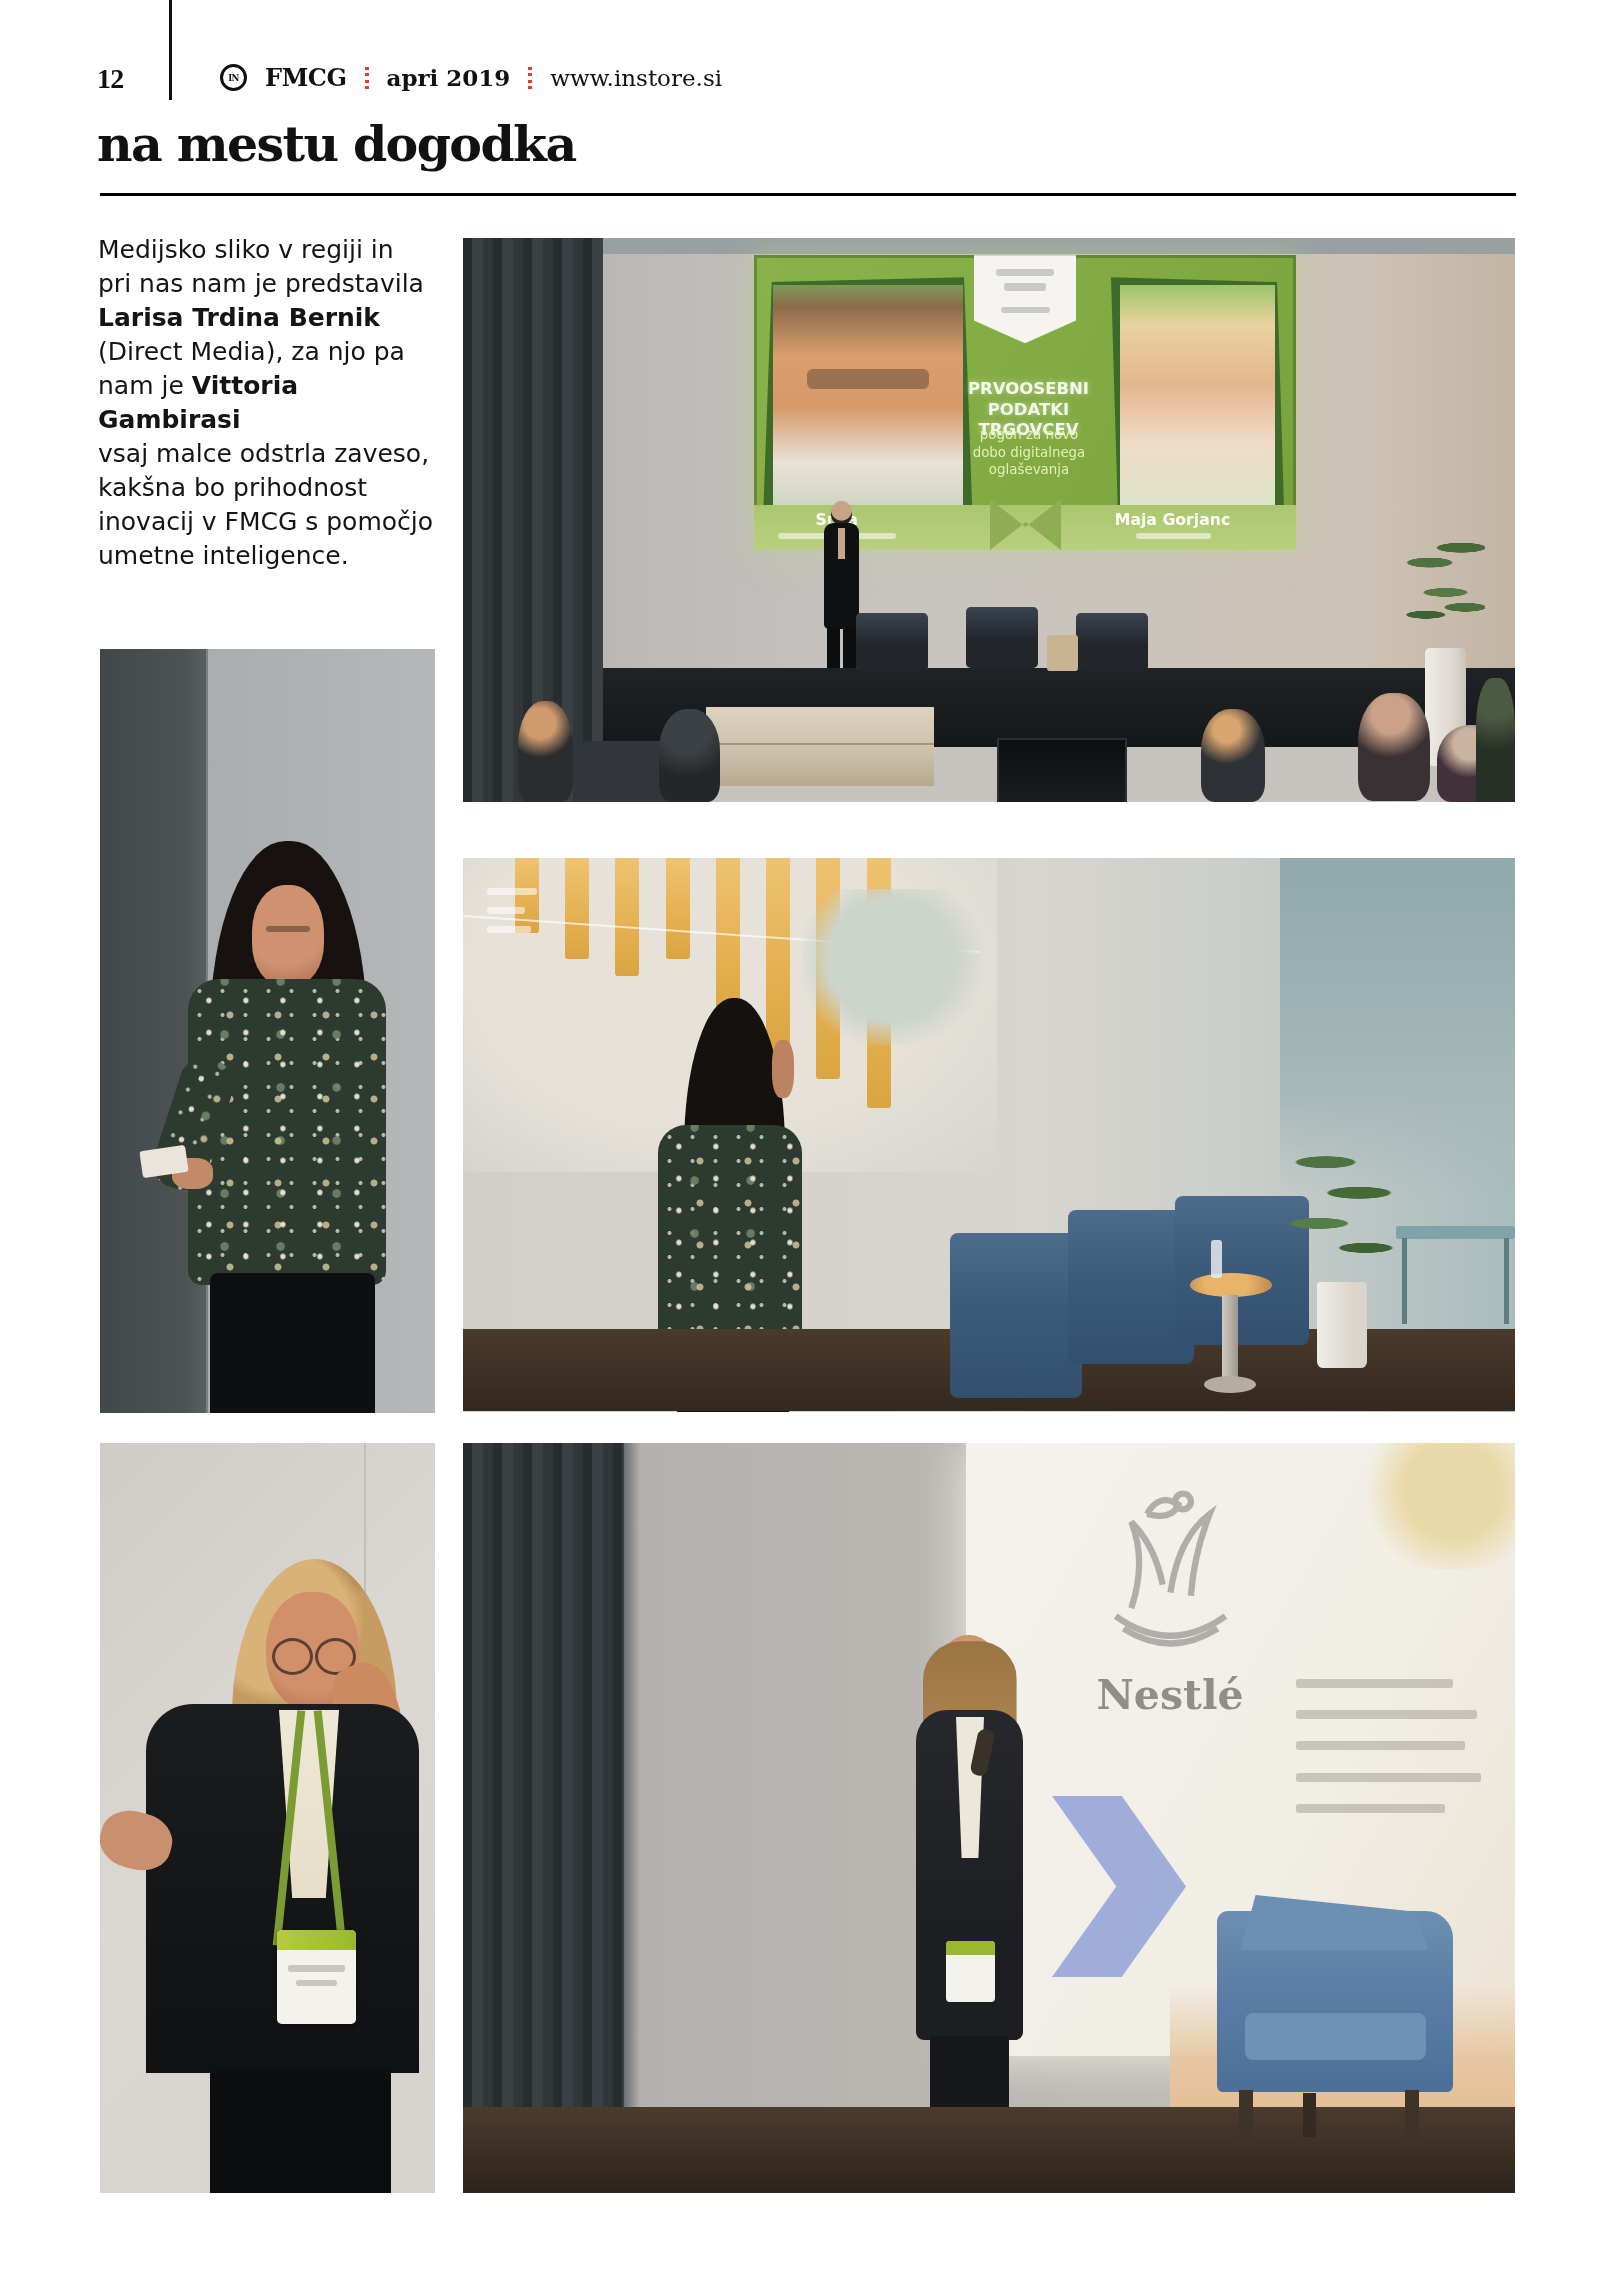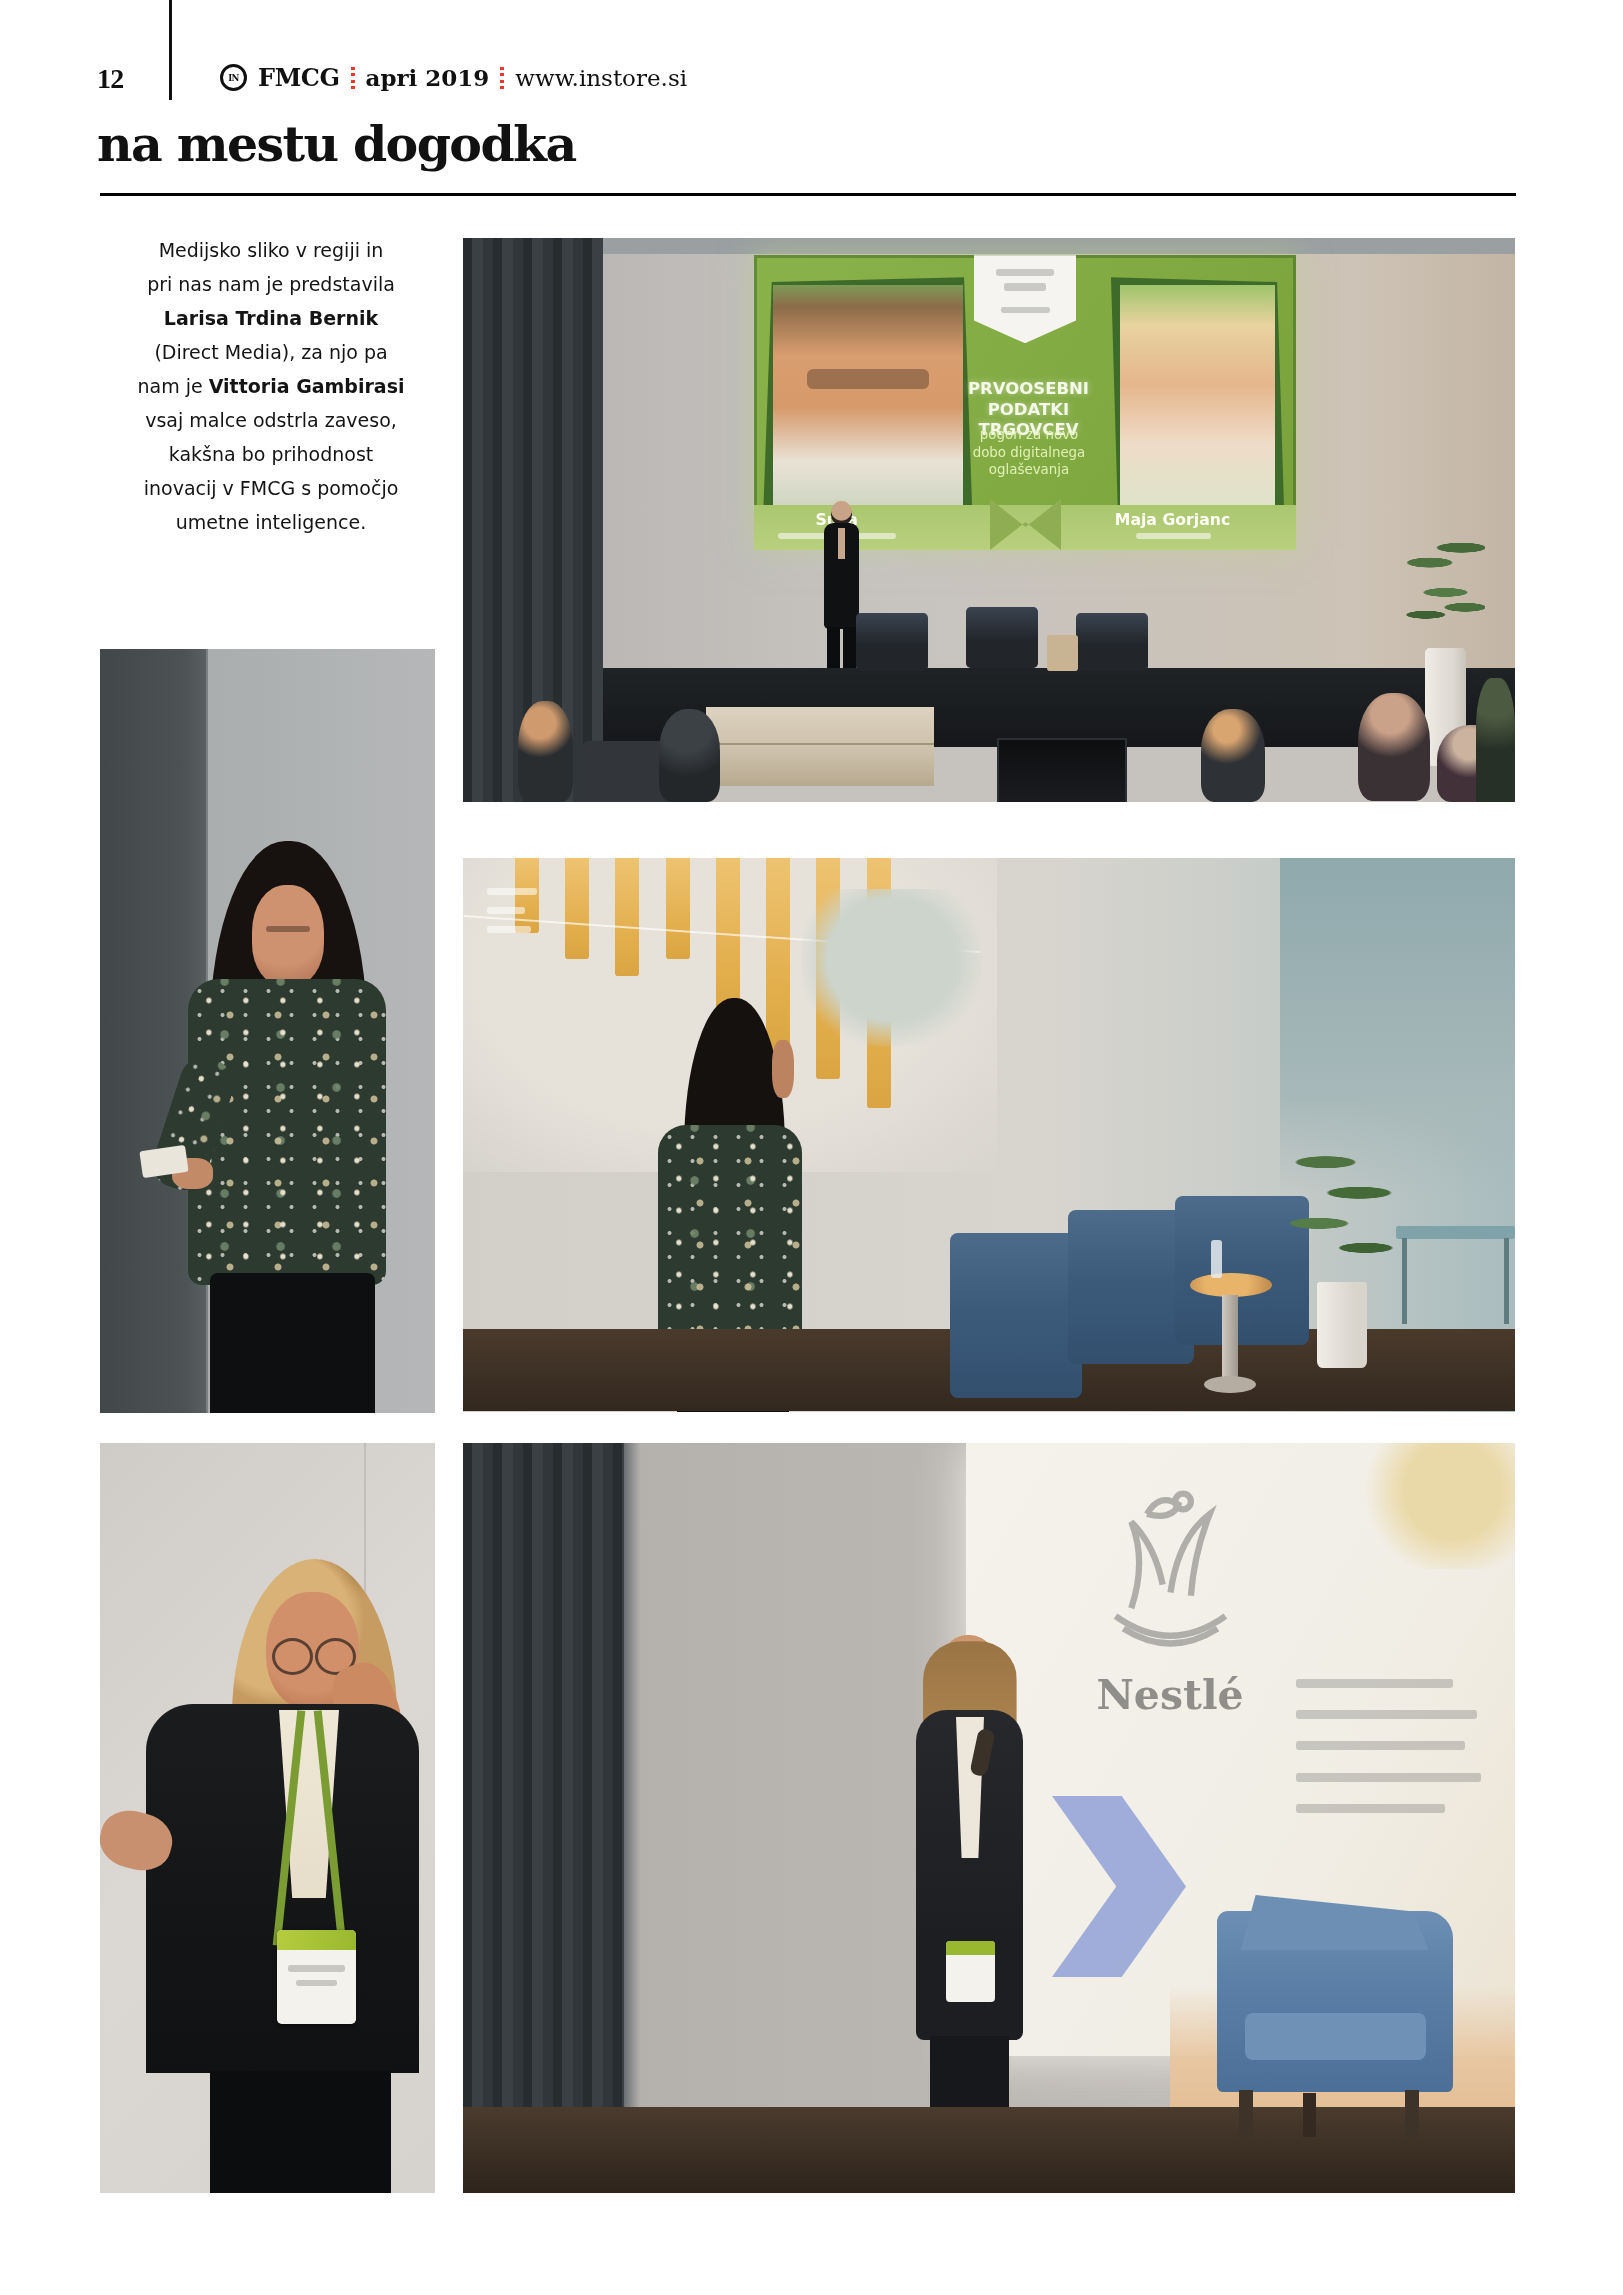--- a/index.html
+++ b/index.html
@@ -9,25 +9,25 @@
   
   .pagenum{font-family:Liberation Serif, serif;font-weight:800;font-size:28px;letter-spacing:-0.8px;}
   .hline{background:#101010;}
   .inlogo{width:21px;height:21px;border:3.1px solid #101010;border-radius:50%;
           display:flex;align-items:center;justify-content:center;
           font-family:"DejaVu Serif",serif;font-weight:800;font-size:8.6px;letter-spacing:-0.8px;}
   .brand{font-family:"DejaVu Serif",serif;font-weight:800;font-size:24px;letter-spacing:-0.4px;}
   .issue{font-family:"DejaVu Serif",serif;font-weight:800;font-size:23px;}
   .url{font-family:"DejaVu Serif",serif;font-weight:400;font-size:23px;}
   .dotsep{width:3.9px;height:22px;background:repeating-linear-gradient(#e8392a 0 3.1px,rgba(0,0,0,0) 3.1px 6.3px);}
-  .headrow{display:flex;align-items:center;gap:11px;}
+  .headrow{display:flex;align-items:center;gap:18px;}
   
   .sectitle{font-family:"DejaVu Serif",serif;font-weight:800;font-size:49px;letter-spacing:-1.6px;}
   .rule{background:#000;}
-  .article{text-align:center;font-size:19px;line-height:34px;color:#141414;}
+  .article{font-size:25px;line-height:34px;color:#141414;}
   .a-line .b{font-weight:bold;}
   
   .photo{position:absolute;overflow:hidden;background:#c6c3bf;}
   
   .curtain{background:repeating-linear-gradient(90deg,#272c2f 0 9.4px,#3a4043 9.4px 20.4px,#30363a 20.4px 30px);}
   .floral{background-color:#2d3a2f;background-image:
     radial-gradient(circle,rgba(238,231,210,.95) 0 2.4px,rgba(238,231,210,0) 3.1px),
     radial-gradient(circle,rgba(206,193,155,.85) 0 3.1px,rgba(206,193,155,0) 3.9px),
     radial-gradient(circle,rgba(110,132,104,.9) 0 3.9px,rgba(110,132,104,0) 4.7px),
     radial-gradient(circle,rgba(240,240,230,.7) 0 1.6px,rgba(240,240,230,0) 2.4px);

